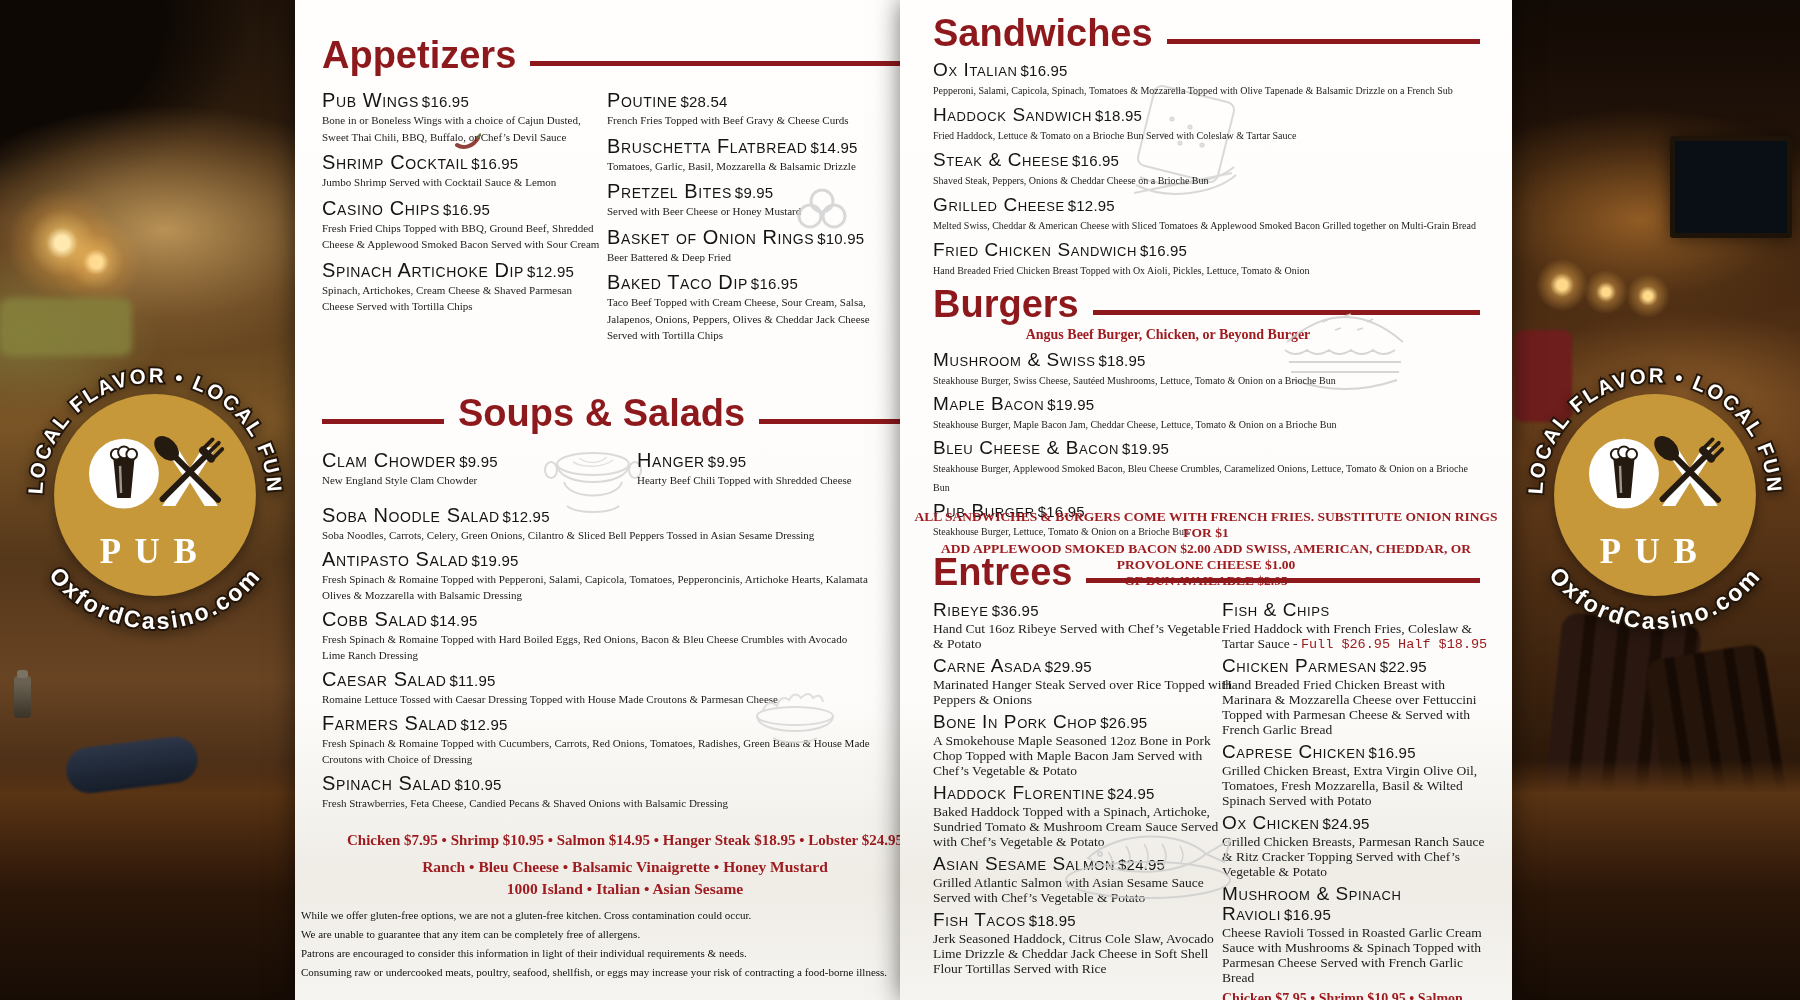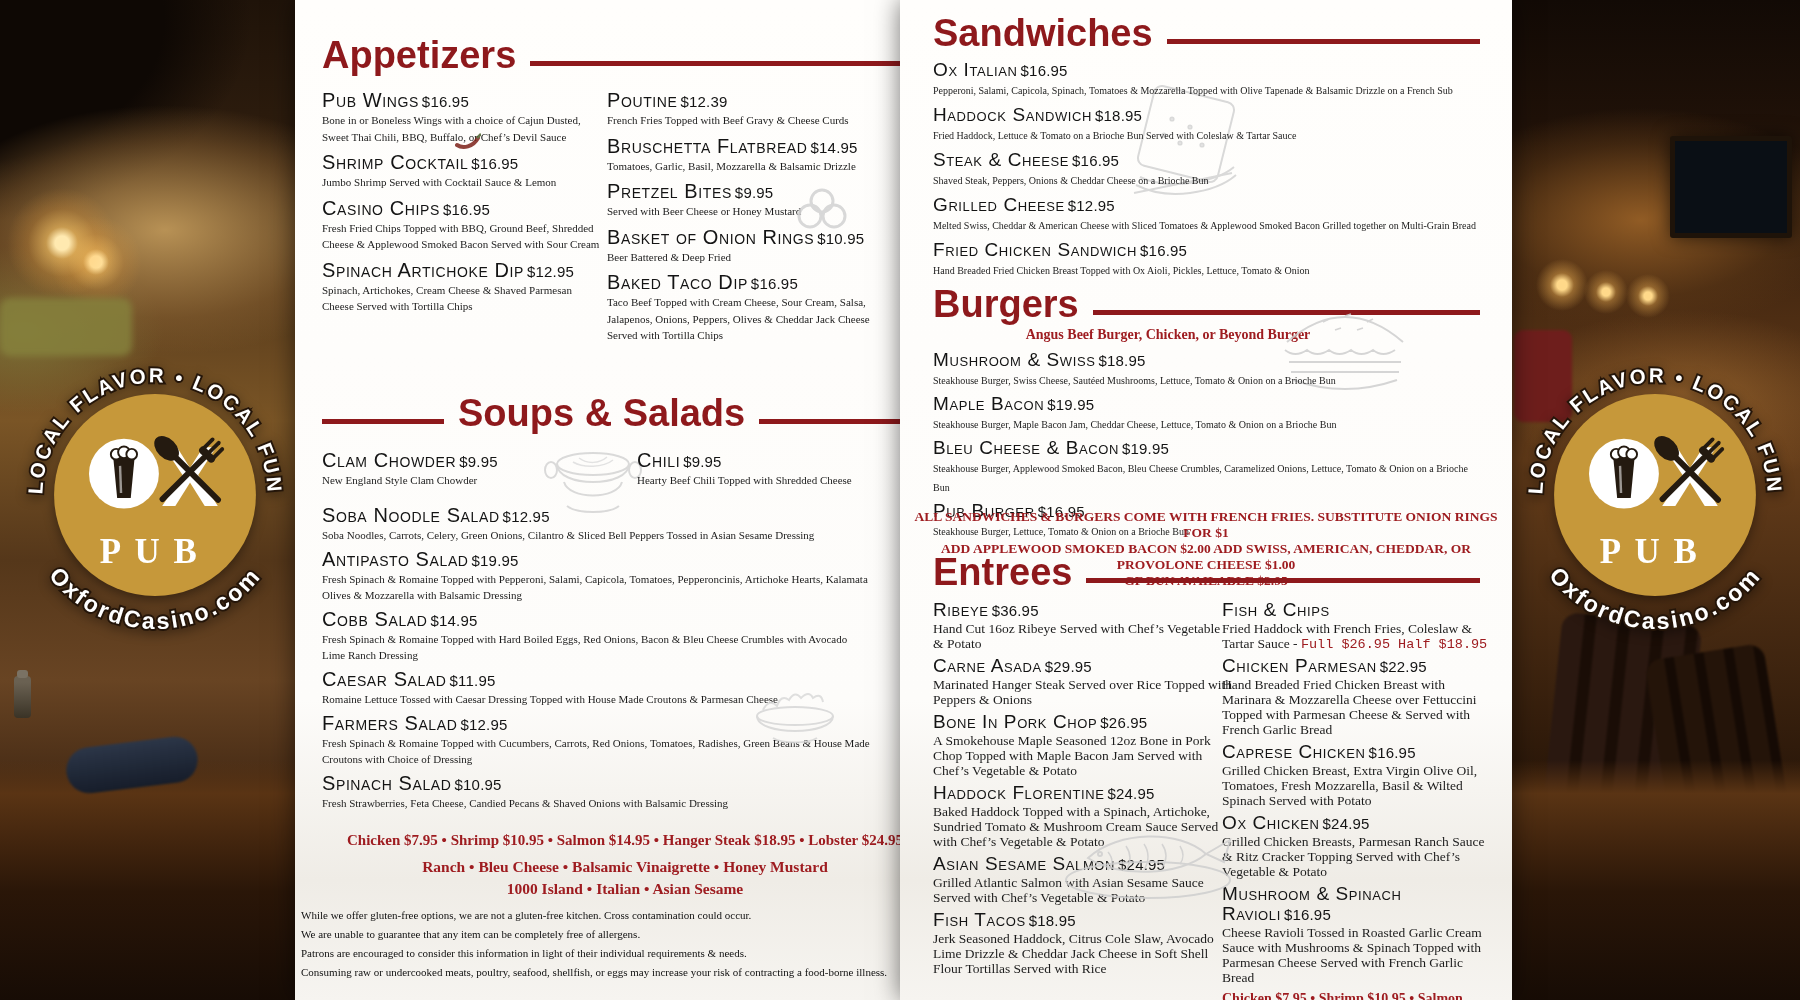--- a/index.html
+++ b/index.html
@@ -123,21 +123,21 @@
 
       <div class="mi">
         <div class="mi-name"><span>Spinach Artichoke Dip</span><span class="pr">$12.95</span></div>
         <div class="mi-desc"><span>Spinach, Artichokes, Cream Cheese &amp; Shaved Parmesan Cheese Served with Tortilla Chips</span><span class="red"></span></div>
       </div>
     </div>
 
   <div class="abs" style="left:312px;top:90px;width:276px;">
 
       <div class="mi">
-        <div class="mi-name"><span>Poutine</span><span class="pr">$12.39</span></div>
+        <div class="mi-name"><span>Poutine</span><span class="pr">$28.54</span></div>
         <div class="mi-desc"><span>French Fries Topped with Beef Gravy &amp; Cheese Curds</span><span class="red"></span></div>
       </div>
 
       <div class="mi">
         <div class="mi-name"><span>Bruschetta Flatbread</span><span class="pr">$14.95</span></div>
         <div class="mi-desc"><span>Tomatoes, Garlic, Basil, Mozzarella &amp; Balsamic Drizzle</span><span class="red"></span></div>
       </div>
 
       <div class="mi">
         <div class="mi-name"><span>Pretzel Bites</span><span class="pr">$9.95</span></div>
@@ -183,21 +183,21 @@
     <path d="M20,26 C20,50 92,50 92,26" stroke="#d4d4d4" stroke-width="2" fill="none"></path>
     <path d="M27,44 C32,62 80,62 85,44" stroke="#d4d4d4" stroke-width="2" fill="none"></path>
     <path d="M30,68 C40,76 72,76 82,68" stroke="#d4d4d4" stroke-width="2" fill="none"></path>
     <ellipse cx="14" cy="32" rx="6" ry="8" stroke="#d4d4d4" stroke-width="2" fill="none"></ellipse>
     <ellipse cx="98" cy="32" rx="6" ry="8" stroke="#d4d4d4" stroke-width="2" fill="none"></ellipse>
     <path d="M36,24 C46,30 66,30 76,22" stroke="#dedede" stroke-width="1.5" fill="none"></path>
     <path d="M42,20 C50,26 62,26 70,19" stroke="#dedede" stroke-width="1.5" fill="none"></path>
   </svg>
   <div class="abs" style="left:342px;top:450px;width:230px;">
     <div class="mi">
-      <div class="mi-name"><span>Chili</span><span class="pr">$9.95</span></div>
+      <div class="mi-name"><span>Hanger</span><span class="pr">$9.95</span></div>
       <div class="mi-desc">Hearty Beef Chili Topped with Shredded Cheese</div>
     </div>
   </div>
 
   <div class="abs" style="left:27px;top:505px;width:548px;">
 
       <div class="mi" style="margin-bottom:5px;">
         <div class="mi-name"><span>Soba Noodle Salad</span><span class="pr">$12.95</span></div>
         <div class="mi-desc" style="line-height:16px;"><span>Soba Noodles, Carrots, Celery, Green Onions, Cilantro &amp; Sliced Bell Peppers Tossed in Asian Sesame Dressing</span><span class="red"></span></div>
       </div>

